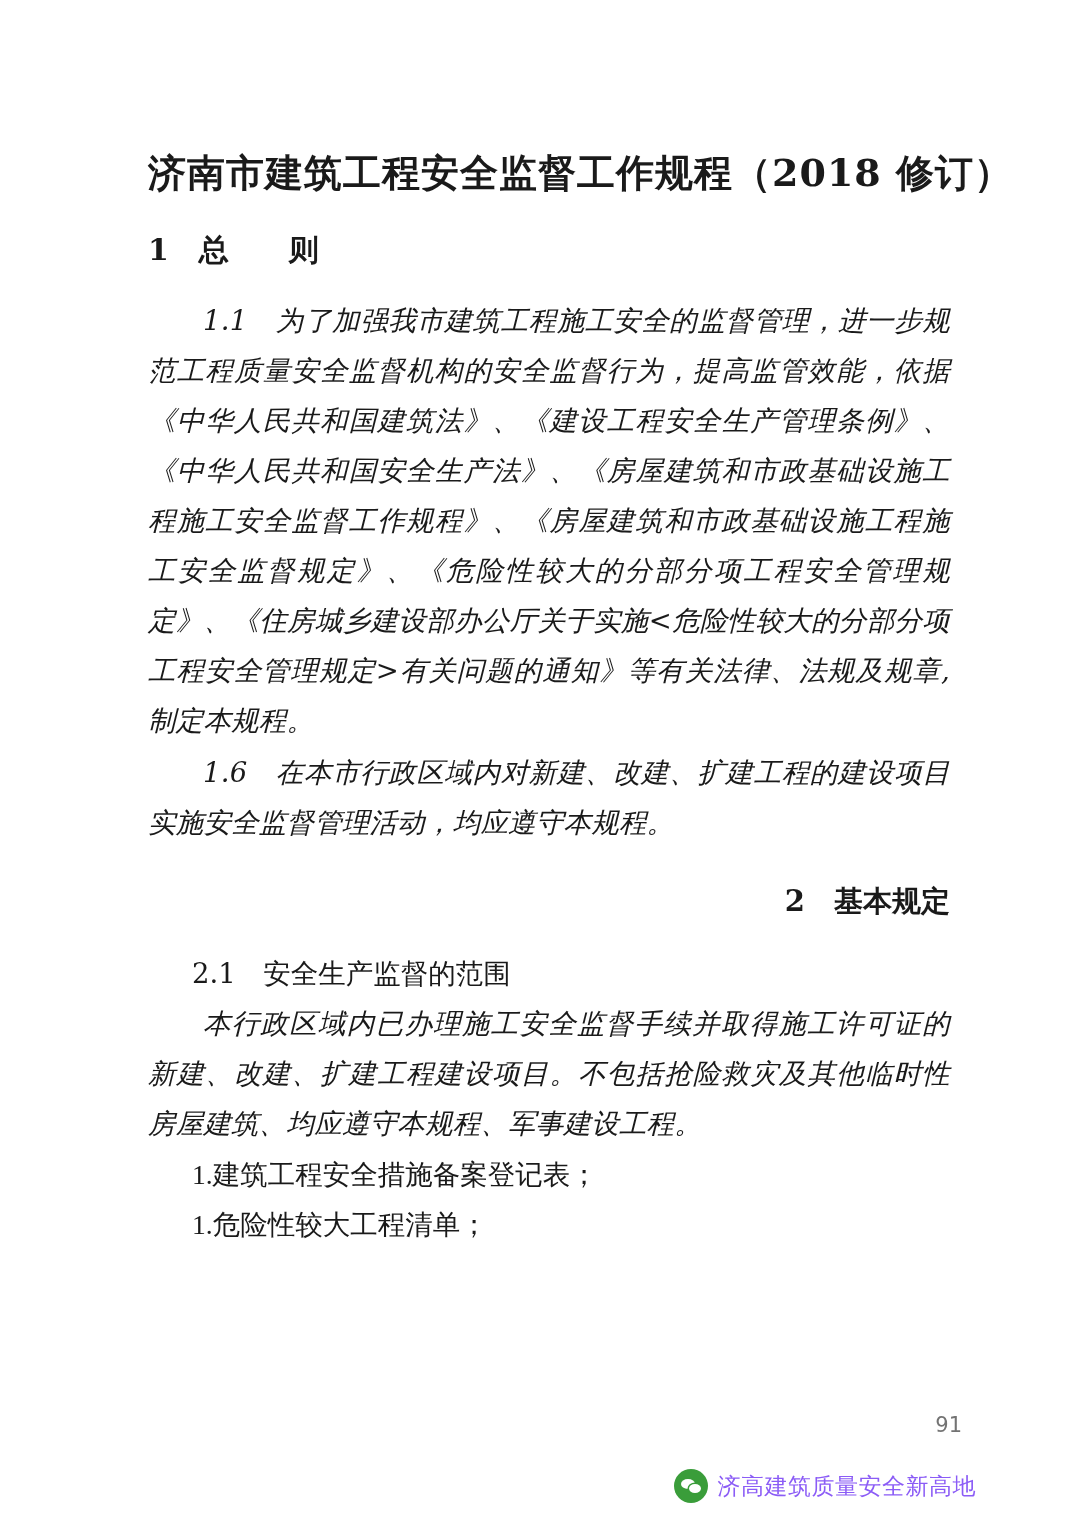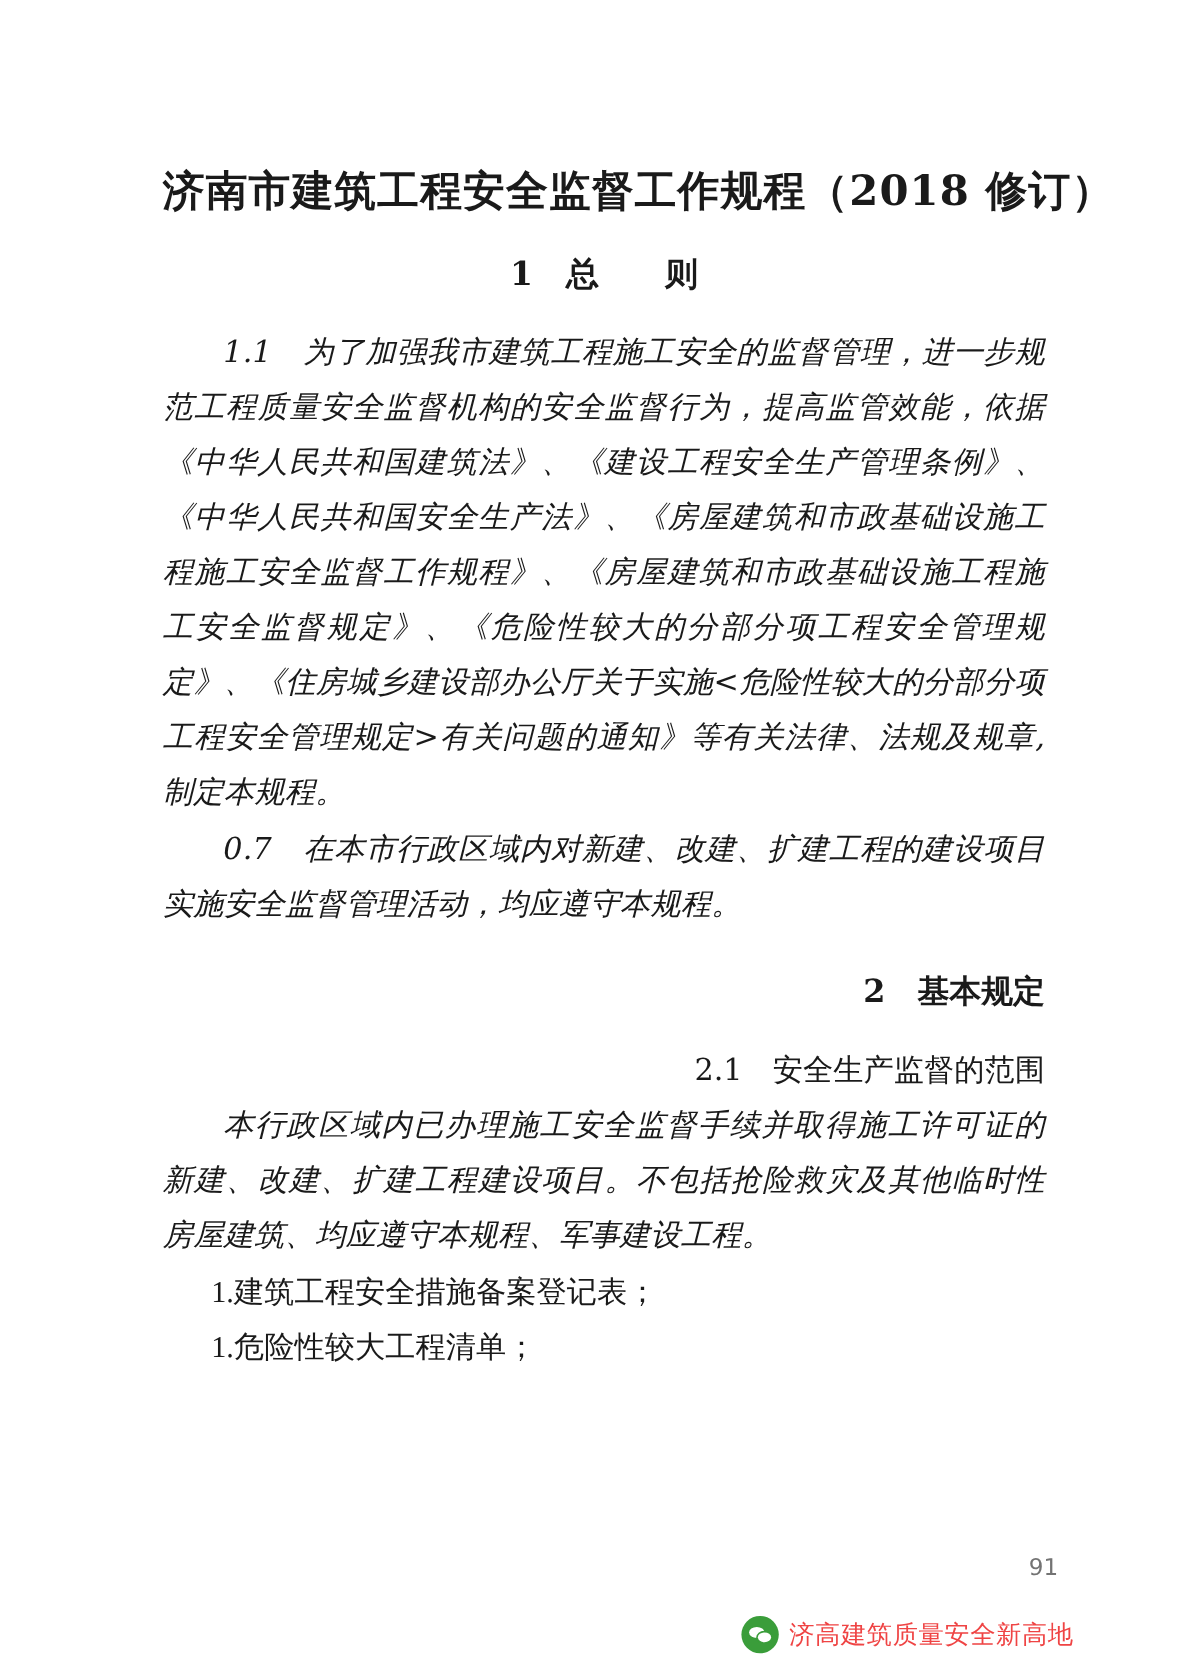--- a/index.html
+++ b/index.html
@@ -26,21 +26,21 @@
   .doc-title {
     font-size: 38px;
     font-weight: 700;
     letter-spacing: 1px;
     text-align: center;
     line-height: 1.2;
     margin: 0 0 34px 0;
     white-space: nowrap;
   }
   .section-head {
-    text-align: center;
+    text-align: left;
     font-size: 30px;
     font-weight: 700;
     margin: 0 0 26px 0;
     line-height: 1.3;
   }
   .section-head-2 {
     text-align: right;
     font-size: 29px;
     font-weight: 700;
     margin: 36px 0 28px 0;
@@ -56,21 +56,20 @@
     font-style: italic;
   }
   .indent {
     text-indent: 2em;
   }
   .sub-head {
     font-size: 27.5px;
     line-height: 50px;
     margin: 14px 0 0 0;
     text-indent: 1.6em;
-    text-align: right;
   }
   .list-item {
     font-size: 27.5px;
     line-height: 50px;
     margin: 0;
     text-indent: 1.6em;
     font-family: Liberation Serif, serif;
   }
   .page-number {
     position: absolute;
@@ -108,36 +107,36 @@
     content: "";
     position: absolute;
     left: 15px; top: 15px;
     width: 12px; height: 9px;
     border-radius: 50%;
     background: #ffffff;
     box-shadow: 0 0 0 1.5px #3a9d3a;
   }
   .footer-text {
     font-size: 23px;
-    color: #ef4444;
+    color: #8b5cf6;
     font-family: "DejaVu Sans", "Liberation Sans", sans-serif;
     letter-spacing: 0.5px;
   }
 </style>
 </head>
 <body>
 
 <div class="page">
 
   <h1 class="doc-title">济南市建筑工程安全监督工作规程（2018 修订）</h1>
 
   <h2 class="section-head">1　总　　则</h2>
 
   <p class="para indent">1.1　为了加强我市建筑工程施工安全的监督管理，进一步规范工程质量安全监督机构的安全监督行为，提高监管效能，依据《中华人民共和国建筑法》、《建设工程安全生产管理条例》、《中华人民共和国安全生产法》、《房屋建筑和市政基础设施工程施工安全监督工作规程》、《房屋建筑和市政基础设施工程施工安全监督规定》、《危险性较大的分部分项工程安全管理规定》、《住房城乡建设部办公厅关于实施&lt;危险性较大的分部分项工程安全管理规定&gt;有关问题的通知》等有关法律、法规及规章, 制定本规程。</p>
-  <p class="para indent">0.7　在本市行政区域内对新建、改建、扩建工程的建设项目实施安全监督管理活动，均应遵守本规程。</p>
+  <p class="para indent">1.6　在本市行政区域内对新建、改建、扩建工程的建设项目实施安全监督管理活动，均应遵守本规程。</p>
 
   <h2 class="section-head-2">2　基本规定</h2>
 
   <p class="sub-head">2.1　安全生产监督的范围</p>
 
   <p class="para indent">本行政区域内已办理施工安全监督手续并取得施工许可证的新建、改建、扩建工程建设项目。不包括抢险救灾及其他临时性房屋建筑、均应遵守本规程、军事建设工程。</p>
 
   <p class="list-item">1.建筑工程安全措施备案登记表；</p>
   <p class="list-item">1.危险性较大工程清单；</p>
 

